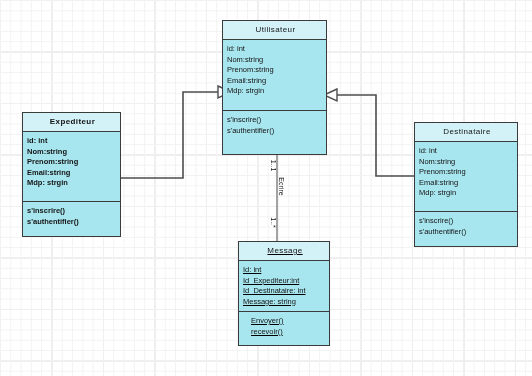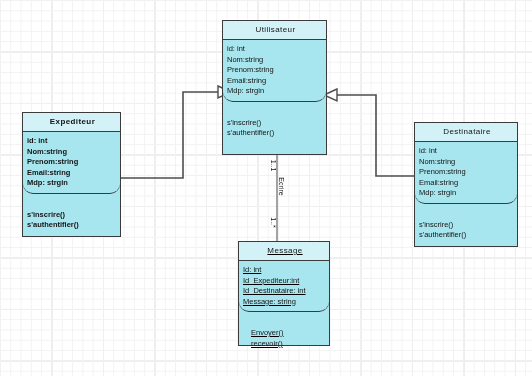--- a/index.html
+++ b/index.html
@@ -57,27 +57,25 @@
     color: #141414;
     padding: 4px 2px 4px 4px;
     line-height: 10px;
     flex: 0 0 auto;
   }
   .uml-attrs {
     box-sizing: border-box;
     border-bottom: 1px solid #3b3b3b;
     padding: 4px 4px 4px 4px;
     flex: 1 1 auto;
-    border-radius: 10px;
   }
   .uml-ops {
     box-sizing: border-box;
     padding: 4px 4px 4px 4px;
     flex: 0 0 auto;
-    margin-top: 12px;
   }
   .uml-line {
     font-size: 7.5px;
     line-height: 10.5px;
     color: #141414;
     white-space: nowrap;
   }
   .edge-label {
     position: absolute;
     font-size: 7px;

